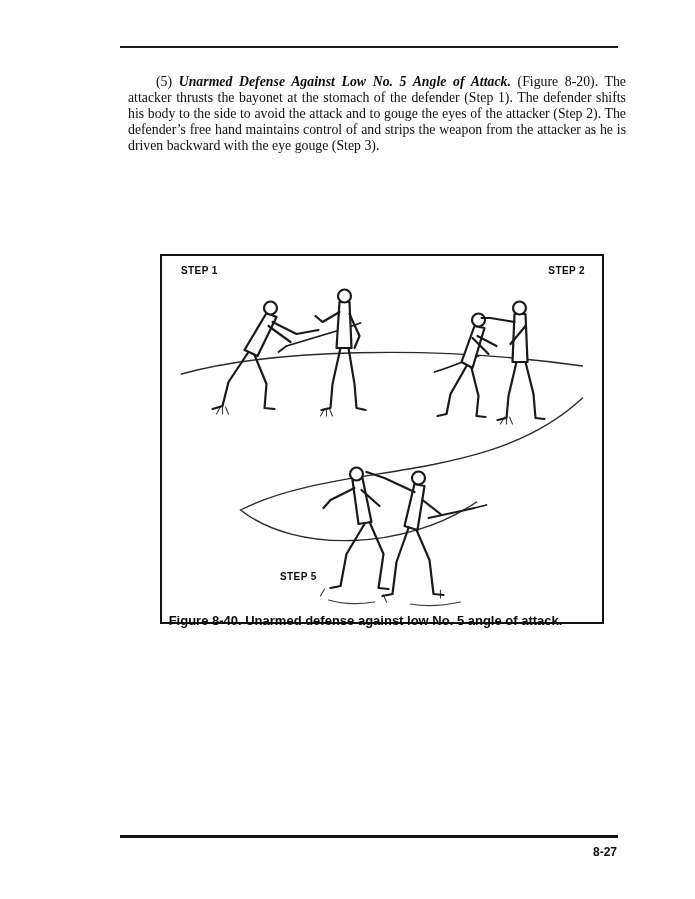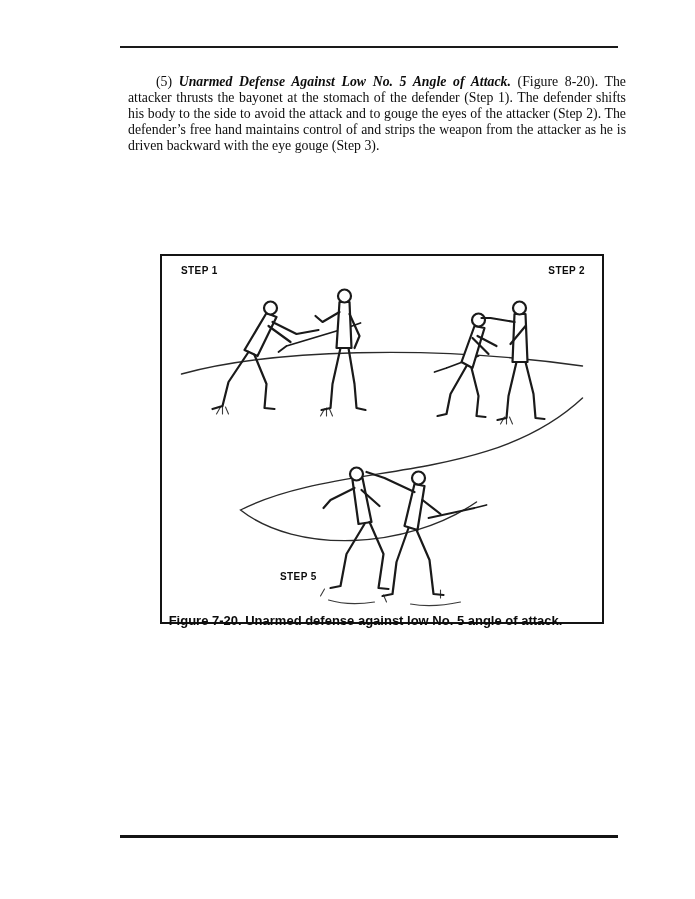--- a/index.html
+++ b/index.html
@@ -156,17 +156,18 @@
         <path d="M236,236 L206,222 L188,216 M244,244 L262,258" fill="none"></path>
         <path d="M230,272 L218,306 L214,338 M214,338 L204,340 M238,274 L251,304 L255,338 M255,338 L265,339" fill="none"></path>
       </g>
     </svg>
 
     <span class="step-label step-1">STEP 1</span>
     <span class="step-label step-2">STEP 2</span>
     <span class="step-label step-3">STEP 5</span>
   </div>
 
-  <div class="figure-caption">Figure 7-20. Unarmed defense against low No. 5 angle of attack.</div>
+  <div class="figure-caption">Figure 8-40. Unarmed defense against low No. 5 angle of attack.</div>
 
   <div class="footer-rule"></div>
+  <div class="page-number">8-27</div>
 
 </div>
 
 </body></html>

